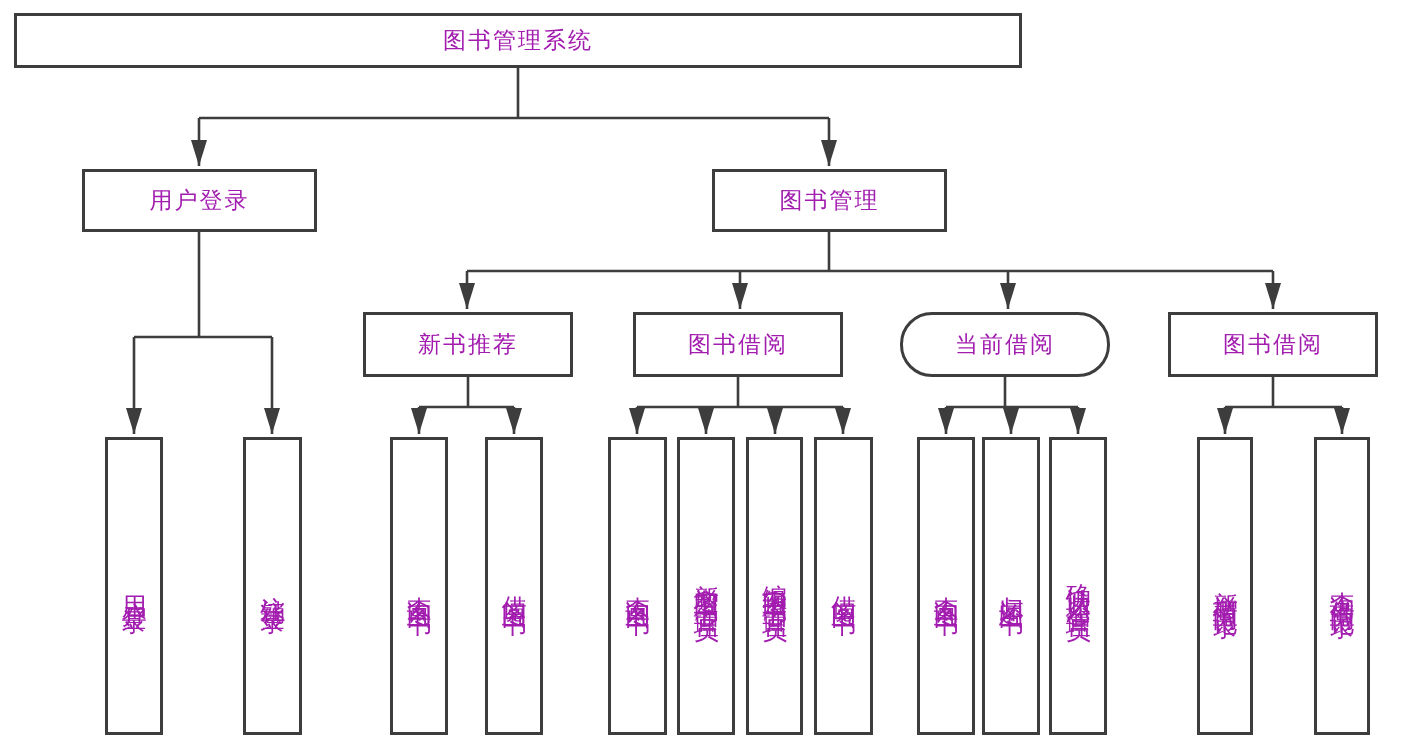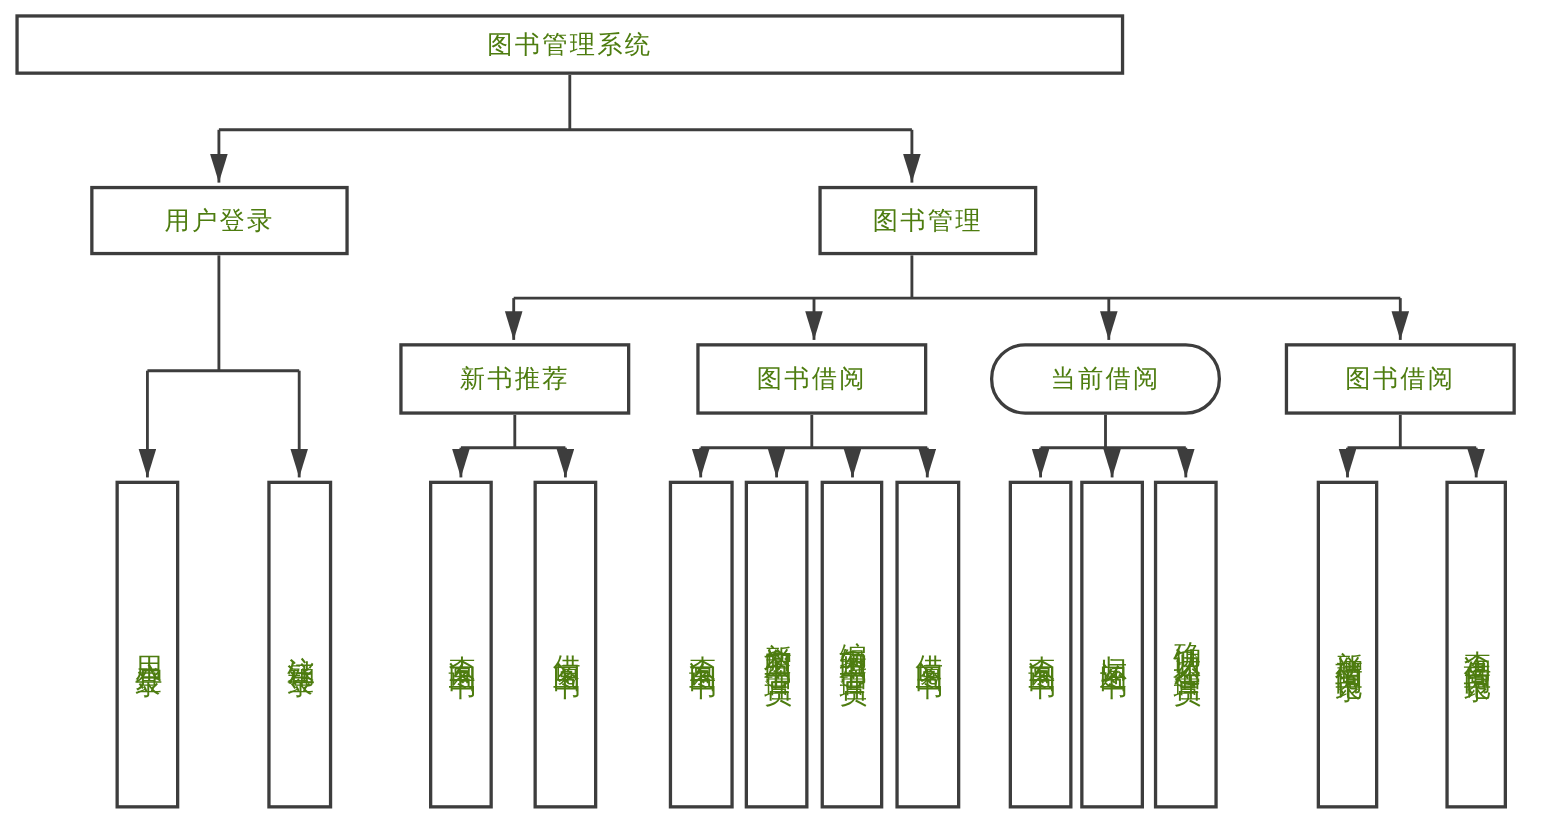--- a/index.html
+++ b/index.html
@@ -18,21 +18,21 @@
     z-index: 1;
   }
   .node {
     position: absolute;
     background: #ffffff;
     border: 3px solid #3d3d3d;
     box-sizing: border-box;
     display: flex;
     align-items: center;
     justify-content: center;
-    color: #4d7c0f;
+    color: #a21caf;
     z-index: 2;
   }
   .h-node { font-size: 23px; letter-spacing: 2px; white-space: nowrap; }
   .v-node .v-text {
     writing-mode: vertical-rl;
     text-orientation: mixed;
     font-size: 25px;
     letter-spacing: 5px;
     line-height: 1.1;
   }
@@ -98,21 +98,21 @@
       <path d="M1273,377 V407"></path>
       <path d="M1225,407 H1342"></path>
       <line x1="1225" y1="407" x2="1225" y2="434" marker-end="url(#arw)"></line>
       <line x1="1342" y1="407" x2="1342" y2="434" marker-end="url(#arw)"></line>
     </g>
   </svg>
 
   <div class="node h-node" style="left:14px; top:13px; width:1008px; height:55px;">图书管理系统</div>
 
   <div class="node h-node" style="left:82px; top:169px; width:235px; height:63px;">用户登录</div>
-  <div class="node h-node" style="left:744px; top:169px; width:199px; height:63px;">图书管理</div>
+  <div class="node h-node" style="left:712px; top:169px; width:235px; height:63px;">图书管理</div>
 
   <div class="node h-node" style="left:363px; top:312px; width:210px; height:65px;">新书推荐</div>
   <div class="node h-node" style="left:633px; top:312px; width:210px; height:65px;">图书借阅</div>
   <div class="node h-node" style="left:900px; top:312px; width:210px; height:65px;border-radius:32px;">当前借阅</div>
   <div class="node h-node" style="left:1168px; top:312px; width:210px; height:65px;">图书借阅</div>
 
   <div class="node v-node" style="left:105px; top:437px; width:58px; height:298px;">
     <span class="v-text">用户登录</span>
   </div>
   <div class="node v-node" style="left:243px; top:437px; width:59px; height:298px;">

